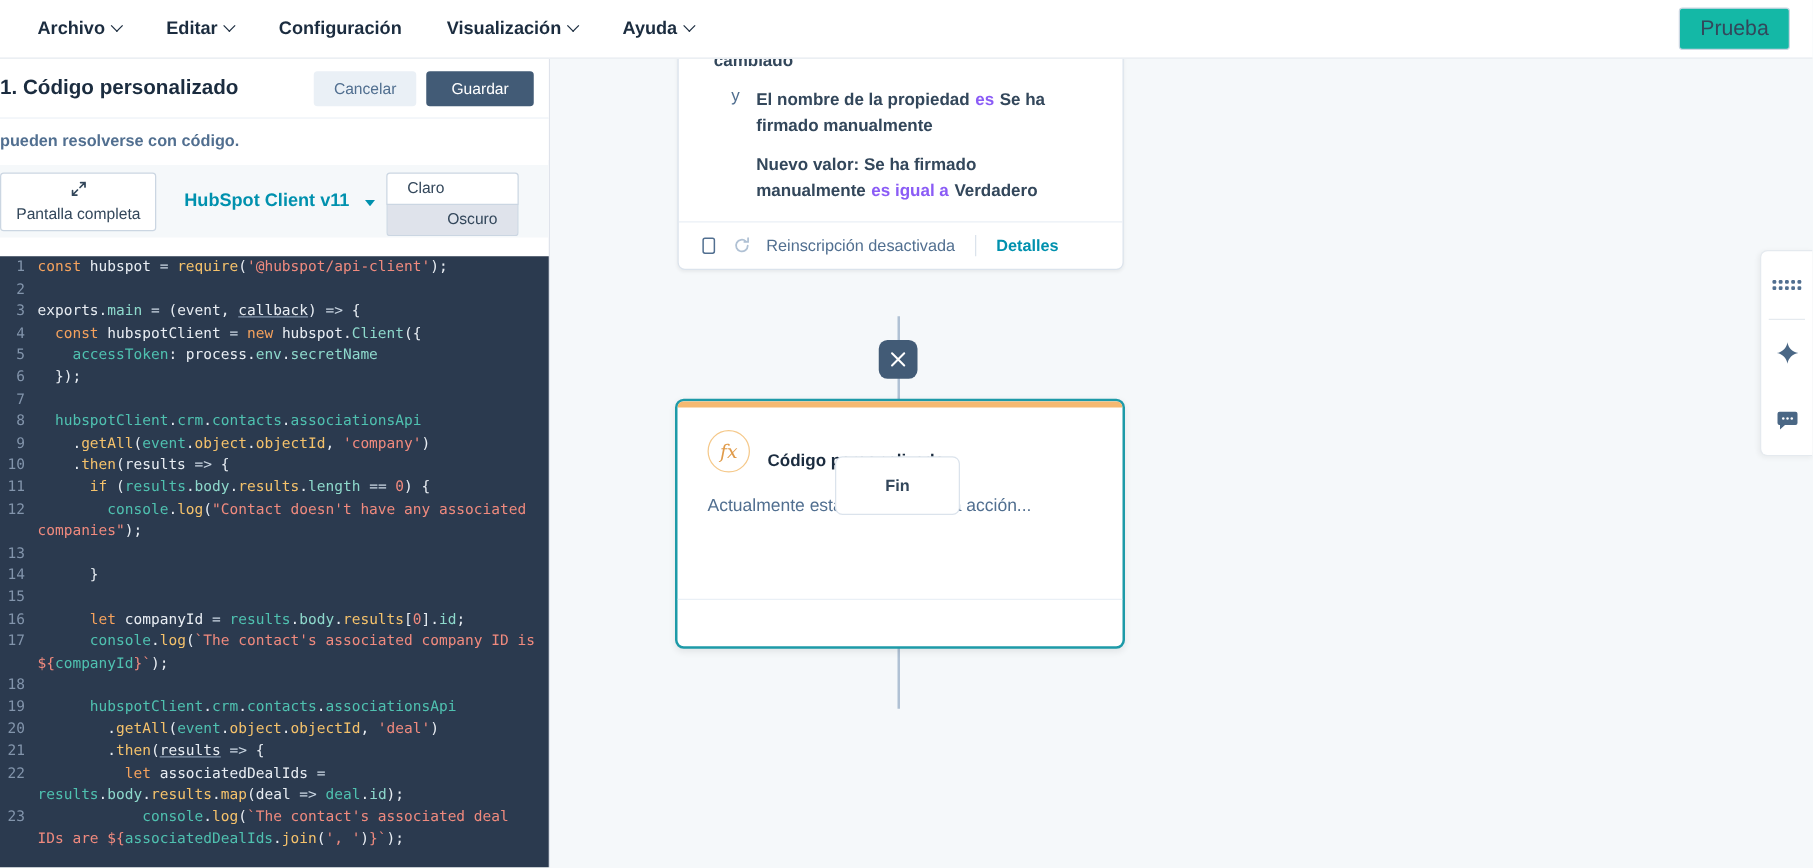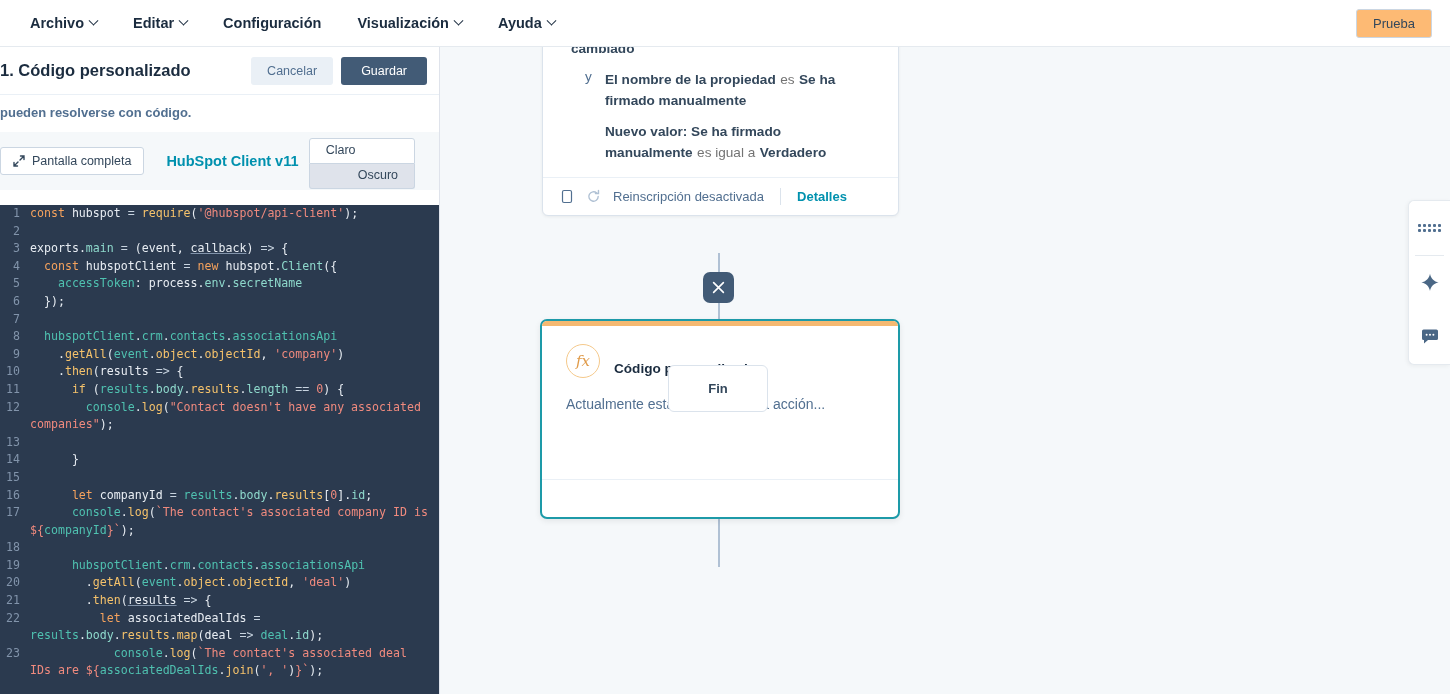--- a/index.html
+++ b/index.html
@@ -39,21 +39,21 @@
     width: 7px; height: 7px;
     border-right: 1.6px solid #1b2c3f;
     border-bottom: 1.6px solid #1b2c3f;
     transform: rotate(45deg) translate(-2px,-2px);
   }
   #topbar-right {
     margin-left: auto; display: flex; align-items: center;
     gap: 10px; padding-right: 18px;
   }
   .btn-ghost {
-    font-size: 13px; color: #33475b; background: #fdba74;
+    font-size: 17px; color: #33475b; background: #14b8a6;
     border: 1px solid #cbd6e2; border-radius: 3px;
     padding: 6px 16px; cursor: pointer; white-space: nowrap;
   }
   .btn-ghost .caret { border-top-color: #33475b; margin-left: 5px; }
 
   
   #left-panel {
     position: absolute; top: 47px; left: -22px;
     width: 462px; height: 647px;
     background: #fff;
@@ -92,20 +92,21 @@
     display: flex; align-items: center;
     padding: 0 10px 0 22px;
     position: relative;
   }
   .btn-fullscreen {
     display: flex; align-items: center; gap: 7px;
     font-size: 12.5px; color: #33475b;
     background: #fff; border: 1px solid #cbd6e2;
     border-radius: 3px; padding: 6px 12px; cursor: pointer;
     white-space: nowrap;
+    flex-direction: column;
   }
   #client-select {
     margin-left: 22px;
     display: flex; align-items: center; gap: 12px;
     font-size: 14.5px; font-weight: 700; color: #0091ae;
     cursor: pointer; white-space: nowrap;
   }
   #client-select .caret { border-top-color: #0091ae; }
   #theme-toggle {
     position: absolute; right: 24px; top: 6px;
@@ -172,21 +173,21 @@
   #trigger-body { padding: 2px 28px 14px 28px; }
   .trig-line {
     font-size: 13.6px; line-height: 21px; color: #33475b;
     font-weight: 700;
   }
   .trig-indent { padding-left: 34px; position: relative; margin-top: 10px; }
   .trig-y {
     position: absolute; left: 14px; top: 0;
     font-weight: 400; color: #516f90; font-size: 13.6px;
   }
-  .light-txt { font-weight: 400; color: #737373; }
+  .light-txt { font-weight: 700; color: #8b5cf6; }
   #trigger-footer {
     border-top: 1px solid #eaf0f6;
     height: 38px; display: flex; align-items: center;
     padding: 0 18px; gap: 12px;
   }
   .foot-txt { font-size: 13px; color: #516f90; }
   .divider-v { width: 1px; height: 17px; background: #dbe3ec; margin: 0 4px; }
   .link-teal { font-size: 13px; font-weight: 700; color: #0091ae; cursor: pointer; }
 
   

